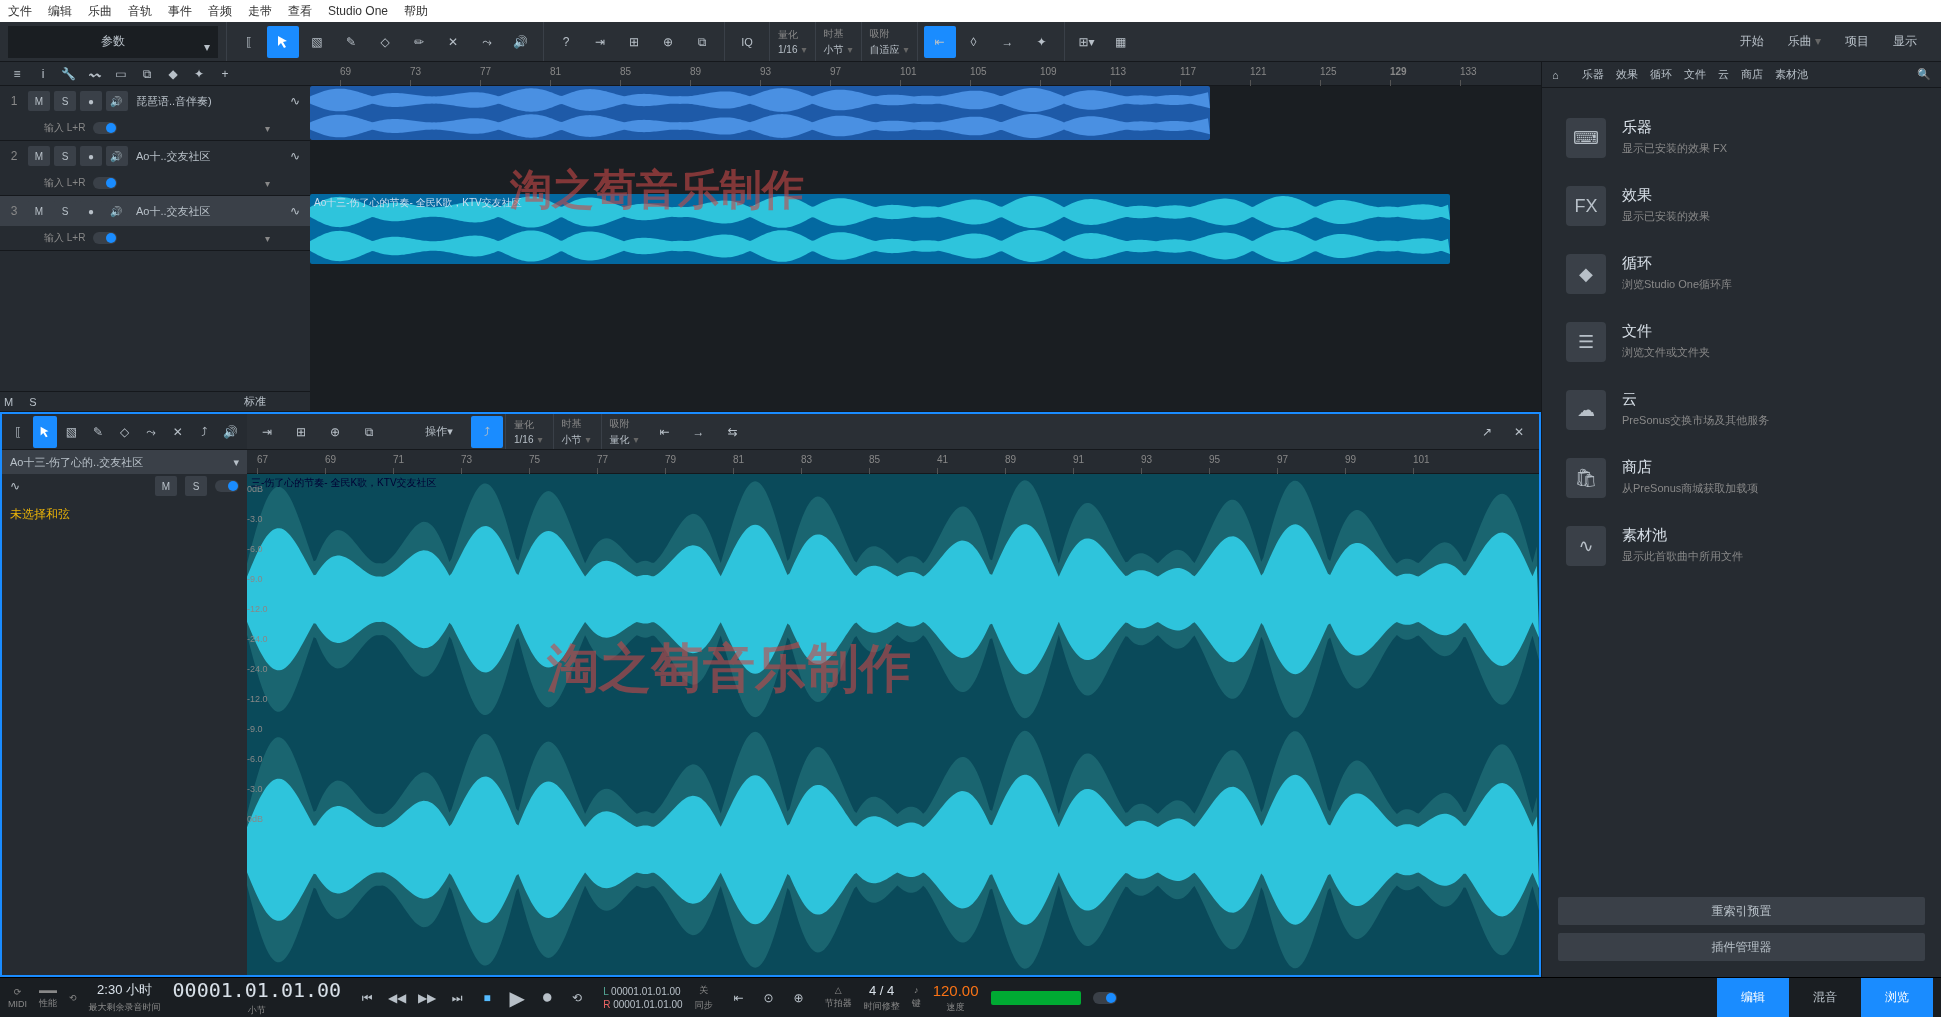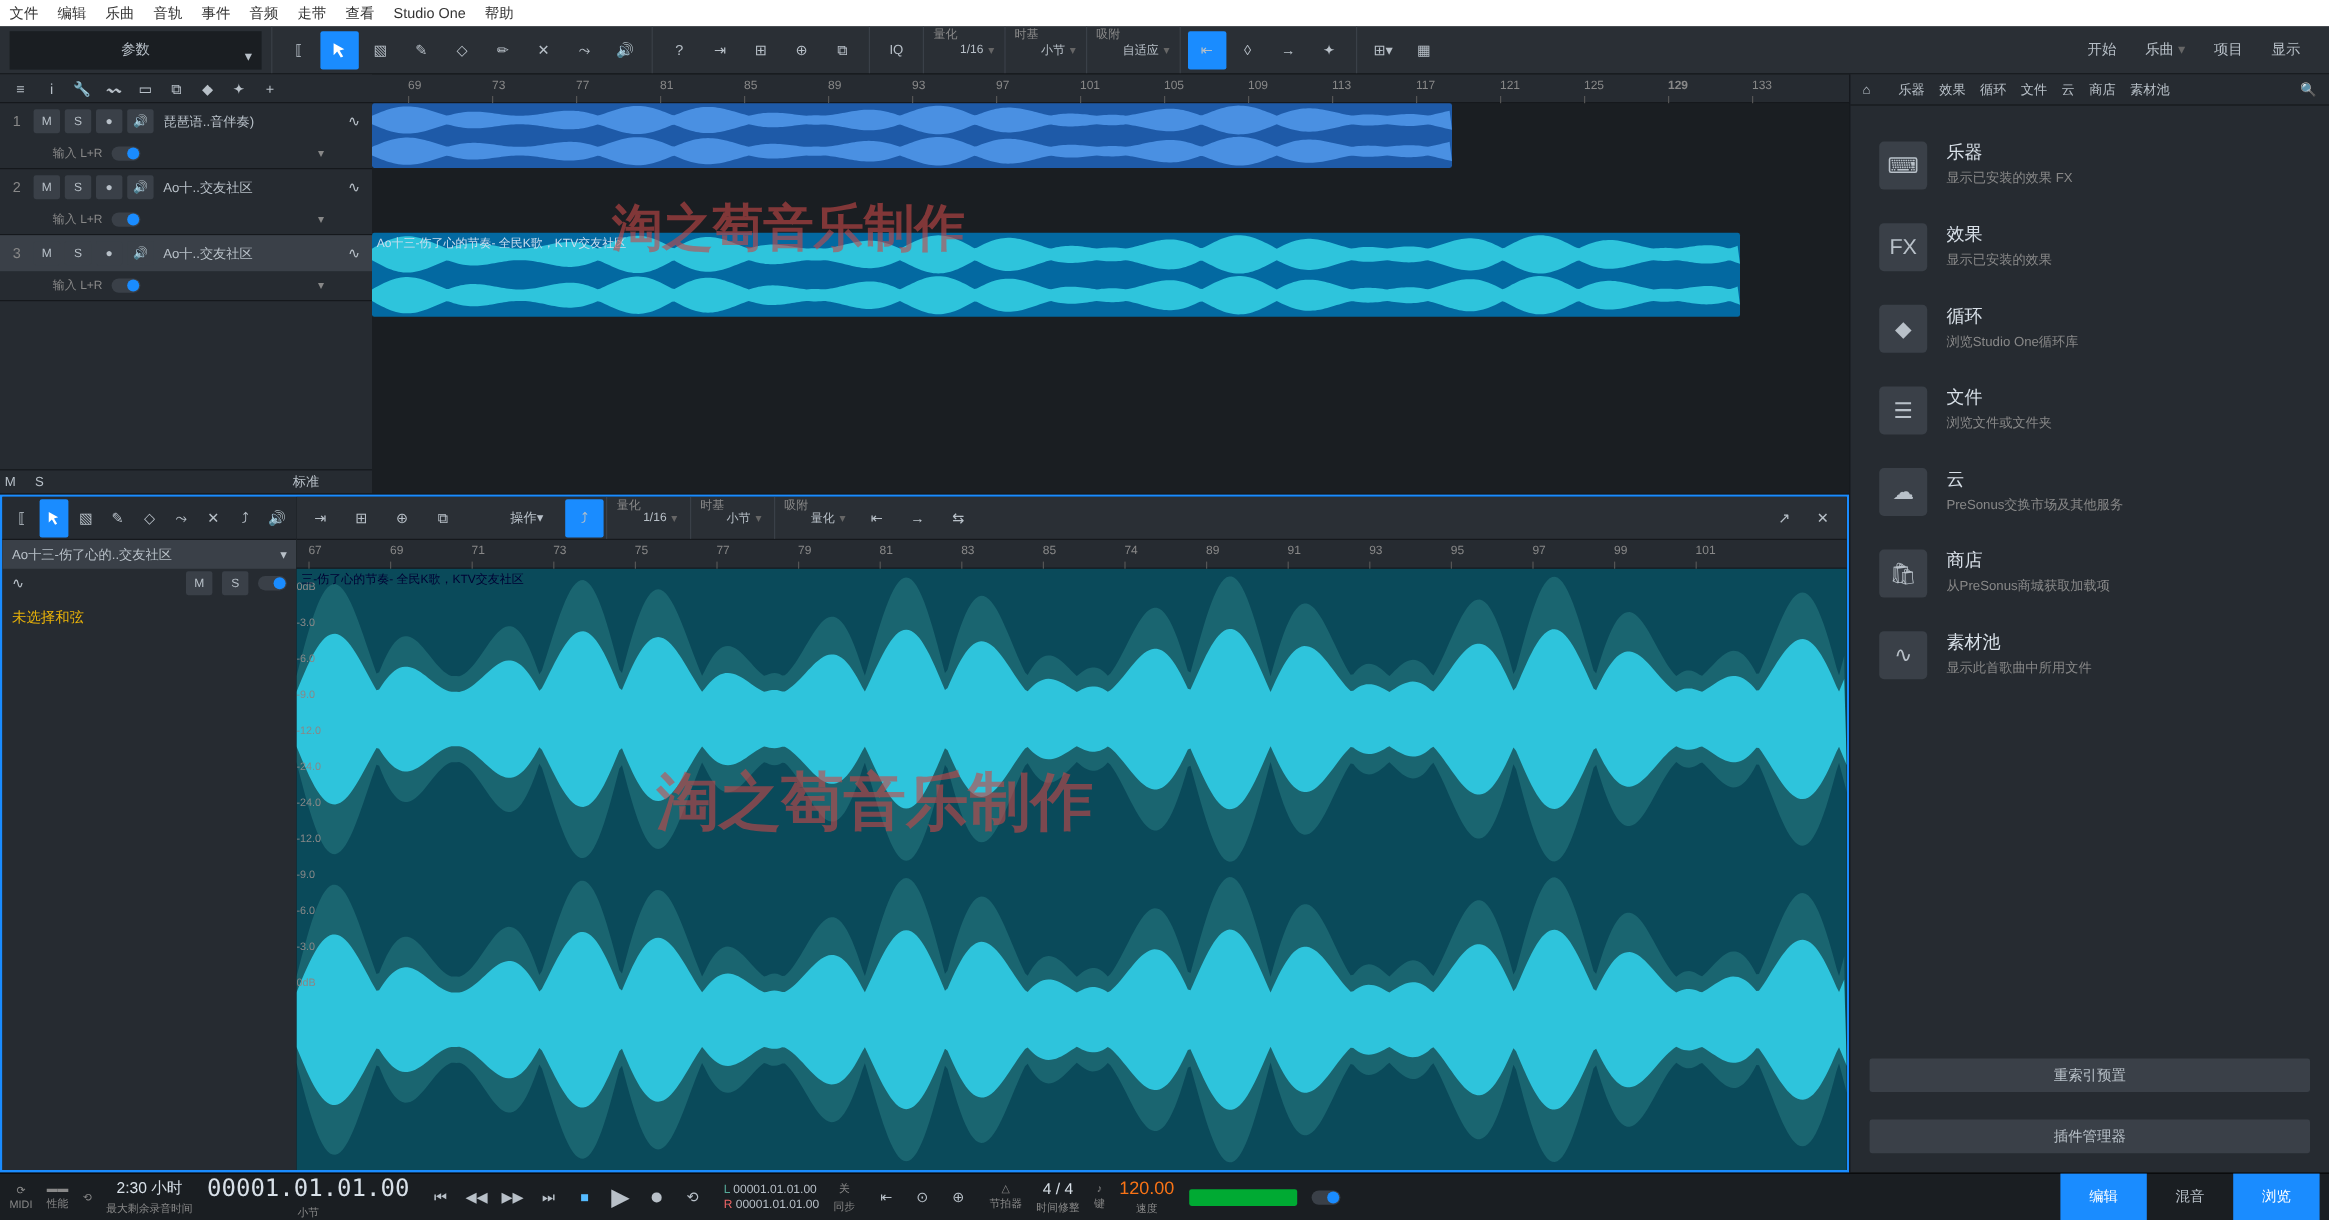--- a/index.html
+++ b/index.html
@@ -9,21 +9,21 @@
 .menubar { background: #fff; color: #333; height: 22px; display: flex; align-items: center; padding: 0 8px; gap: 16px; }
 .menubar span { cursor: pointer; }
 
 
 .top-toolbar { background: #2a2f35; height: 40px; display: flex; align-items: center; border-bottom: 1px solid #15181c; }
 .param-dropdown { width: 210px; height: 32px; background: #1a1e22; margin: 12px 8px; display: flex; align-items: center; justify-content: center; position: relative; }
 .param-dropdown::after { content: "▾"; position: absolute; right: 8px; bottom: 4px; }
 .tool-group { display: flex; align-items: center; height: 100%; border-left: 1px solid #3a4048; padding: 0 6px; gap: 2px; }
 .tool-btn { width: 32px; height: 32px; display: flex; align-items: center; justify-content: center; cursor: pointer; border-radius: 2px; }
 .tool-btn.active { background: #1a8cff; }
-.qgroup { display: flex; flex-direction: row; font-size: 10px; padding: 0 8px; border-left: 1px solid #3a4048; height: 100%; justify-content: center; gap: 2px; }
+.qgroup { display: flex; flex-direction: column; font-size: 10px; padding: 0 8px; border-left: 1px solid #3a4048; height: 100%; justify-content: center; gap: 2px; }
 .qgroup .ql { color: #888; font-size: 10px; }
 .qgroup .qv { display: flex; align-items: center; gap: 4px; }
 .qgroup .qv::after { content: "▾"; color: #666; }
 .top-right { margin-left: auto; display: flex; gap: 24px; padding: 0 24px; }
 .top-right span { cursor: pointer; }
 .top-right .dd::after { content: " ▾"; color: #666; }
 
 
 .main { display: flex; height: calc(1017px - 22px - 40px - 40px); }
 .left-col { flex: 1; display: flex; flex-direction: column; min-width: 0; }
@@ -76,21 +76,21 @@
 
 .browser-tabs { height: 26px; display: flex; align-items: center; gap: 12px; padding: 0 10px; border-bottom: 1px solid #15181c; font-size: 11px; }
 .browser-tabs span { cursor: pointer; }
 .browser-tabs .home { width: 18px; }
 .browser-tabs .search { margin-left: auto; }
 .browser-list { flex: 1; padding: 16px; overflow-y: auto; }
 .browser-item { display: flex; gap: 16px; padding: 14px 8px; cursor: pointer; }
 .browser-icon { width: 40px; height: 40px; background: #3a4048; border-radius: 4px; display: flex; align-items: center; justify-content: center; font-size: 18px; flex-shrink: 0; }
 .browser-text h4 { font-size: 15px; font-weight: normal; color: #d8e0e8; margin-bottom: 4px; }
 .browser-text p { font-size: 11px; color: #888; }
-.browser-btns { padding: 8px 16px 16px; display: flex; flex-direction: column; gap: 23px; }
+.browser-btns { padding: 8px 16px 16px; display: flex; flex-direction: column; gap: 8px; }
 .browser-btn { height: 28px; background: #3a4048; display: flex; align-items: center; justify-content: center; cursor: pointer; border-radius: 2px; }
 
 
 .transport { height: 40px; background: #1a1e22; display: flex; align-items: center; padding: 0 8px; gap: 12px; border-top: 1px solid #000; }
 .trans-section { display: flex; flex-direction: column; align-items: center; font-size: 9px; color: #888; gap: 2px; }
 .trans-big { font-size: 20px; color: #d8e0e8; font-family: monospace; }
 .trans-btn { width: 28px; height: 28px; display: flex; align-items: center; justify-content: center; cursor: pointer; }
 .trans-btns { display: flex; gap: 2px; align-items: center; }
 .view-tabs { margin-left: auto; display: flex; height: 100%; }
 .view-tab { width: 72px; display: flex; align-items: center; justify-content: center; cursor: pointer; }
@@ -338,21 +338,21 @@
             <div class="ruler-tick" style="left: 10px;">67</div>
             <div class="ruler-tick" style="left: 78px;">69</div>
             <div class="ruler-tick" style="left: 146px;">71</div>
             <div class="ruler-tick" style="left: 214px;">73</div>
             <div class="ruler-tick" style="left: 282px;">75</div>
             <div class="ruler-tick" style="left: 350px;">77</div>
             <div class="ruler-tick" style="left: 418px;">79</div>
             <div class="ruler-tick" style="left: 486px;">81</div>
             <div class="ruler-tick" style="left: 554px;">83</div>
             <div class="ruler-tick" style="left: 622px;">85</div>
-            <div class="ruler-tick" style="left: 690px;">74</div>
+            <div class="ruler-tick" style="left: 690px;">41</div>
             <div class="ruler-tick" style="left: 758px;">89</div>
             <div class="ruler-tick" style="left: 826px;">91</div>
             <div class="ruler-tick" style="left: 894px;">93</div>
             <div class="ruler-tick" style="left: 962px;">95</div>
             <div class="ruler-tick" style="left: 1030px;">97</div>
             <div class="ruler-tick" style="left: 1098px;">99</div>
             <div class="ruler-tick" style="left: 1166px;">101</div>
           </div>
         <div class="editor-wave-area">
           <div class="clip-label" style="color:#003">三-伤了心的节奏- 全民K歌，KTV交友社区</div>

